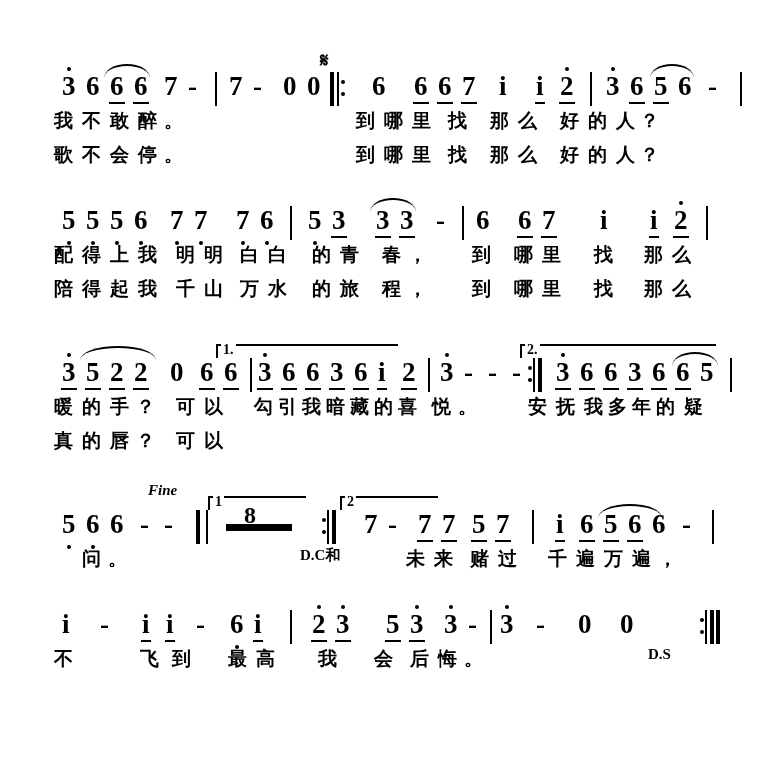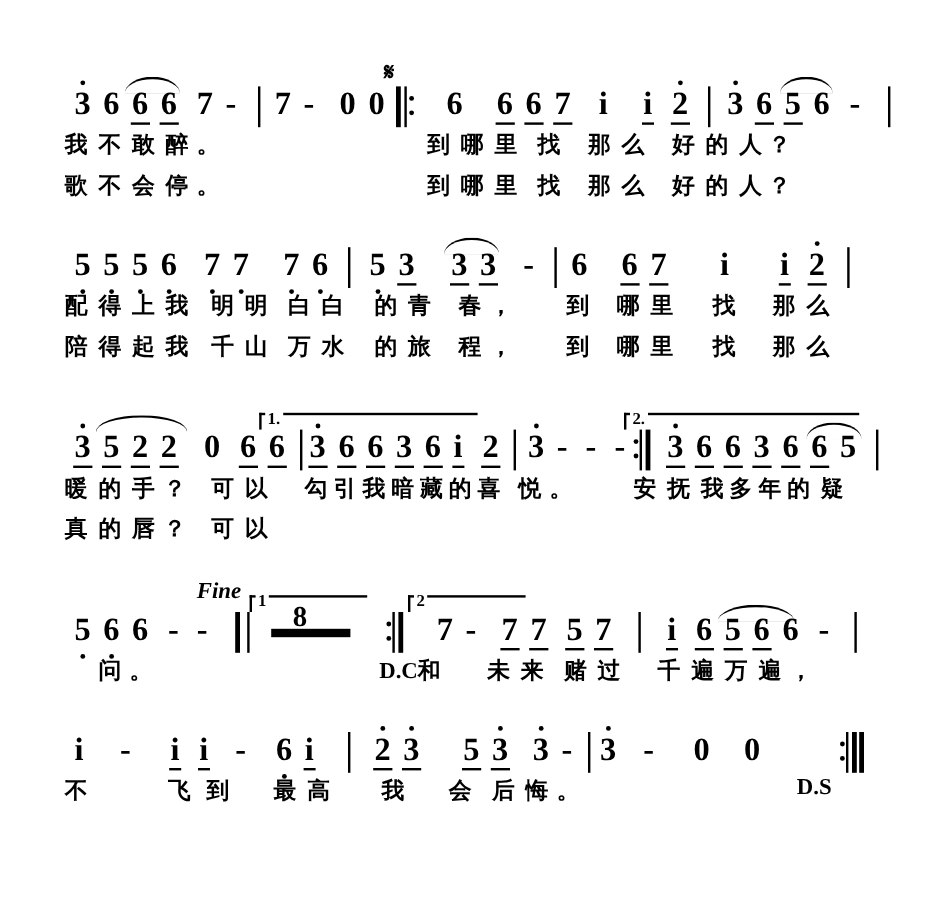--- a/index.html
+++ b/index.html
@@ -153,23 +153,22 @@
   }
   .lyrics span {
     position: absolute;
     top: 0;
   }
 
   
   .mark {
     position: absolute;
     font-family: "Liberation Serif", serif;
-    font-size: 19px;
+    font-size: 15px;
     font-weight: bold;
-    margin-left: 16px;
   }
   .mark.italic { font-style: italic; }
 
   
   .segno {
     position: absolute;
     font-size: 20px;
     font-weight: bold;
     font-family: "DejaVu Sans", sans-serif;
   }

